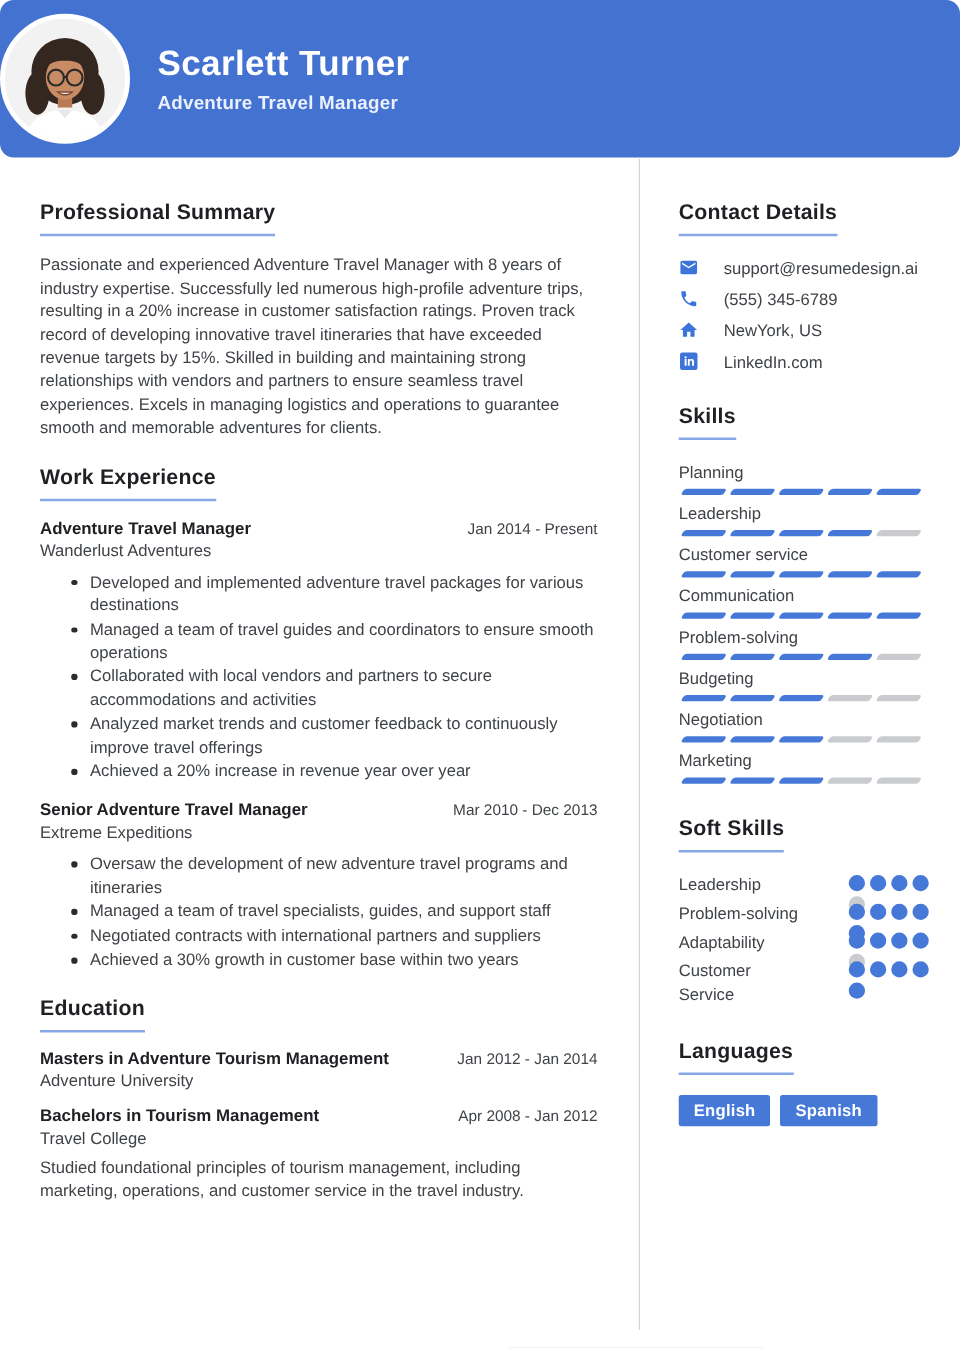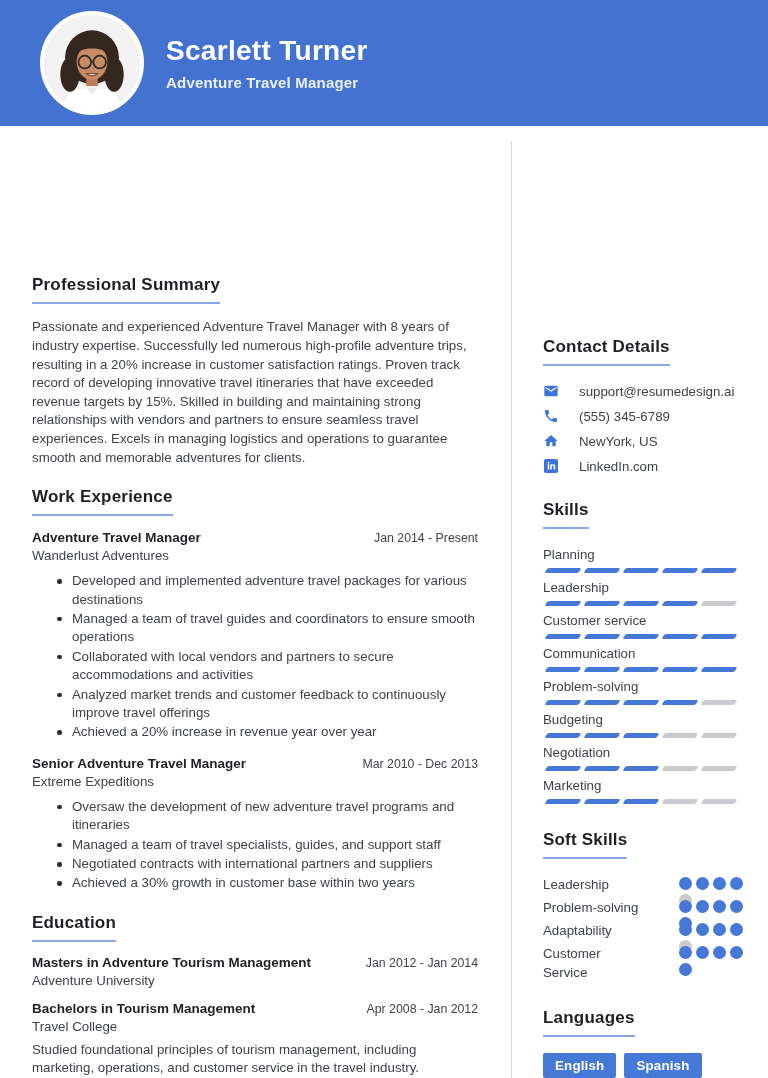--- a/index.html
+++ b/index.html
@@ -4,31 +4,31 @@
 <style>
   * { margin:0; padding:0; box-sizing:border-box; }
   html,body { background:#e9e9e9; }
   .page {
     width:768px; height:1078px; background:#fff; overflow:hidden; position:relative;
     font-family:"Liberation Sans","DejaVu Sans",sans-serif; color:#3f4347;
   }
   
   .header {
     height:126px; background:var(--header-blue,#4372d0);
-    display:flex; align-items:center; padding-left:40px; gap:22px;
+    display:flex; align-items:center; gap:22px;border-radius:11px;
   }
   .photo {
     width:104px; height:104px; border-radius:50%; border:4px solid #fff;
     background:#f4f4f4; overflow:hidden; flex:0 0 auto;
   }
   .photo svg { width:100%; height:100%; display:block; }
   .h-name { color:#fff; font-size:28px; font-weight:bold; letter-spacing:.3px; margin-bottom:7px; }
   .h-title { color:#eaf0fc; font-size:15px; font-weight:bold; letter-spacing:.2px; }
   
-  .content { display:flex; align-items:flex-end; height:952px; }
+  .content { display:flex; align-items:flex-start; height:952px; }
   .left-col  { width:511px; padding:34px 33px 0 32px; }
   .divider   { width:1px; background:#d6d6d6; margin-top:1px; height:937px; }
   .right-col { flex:1; padding:34px 25px 0 31px; }
   
   h2 {
     display:inline-block; font-size:17px; font-weight:bold; color:#1f2023;
     letter-spacing:.2px; padding-bottom:7px;
     border-bottom:2px solid var(--underline-blue,#86a7e8);
   }
   section.gap  { margin-top:20px; }

